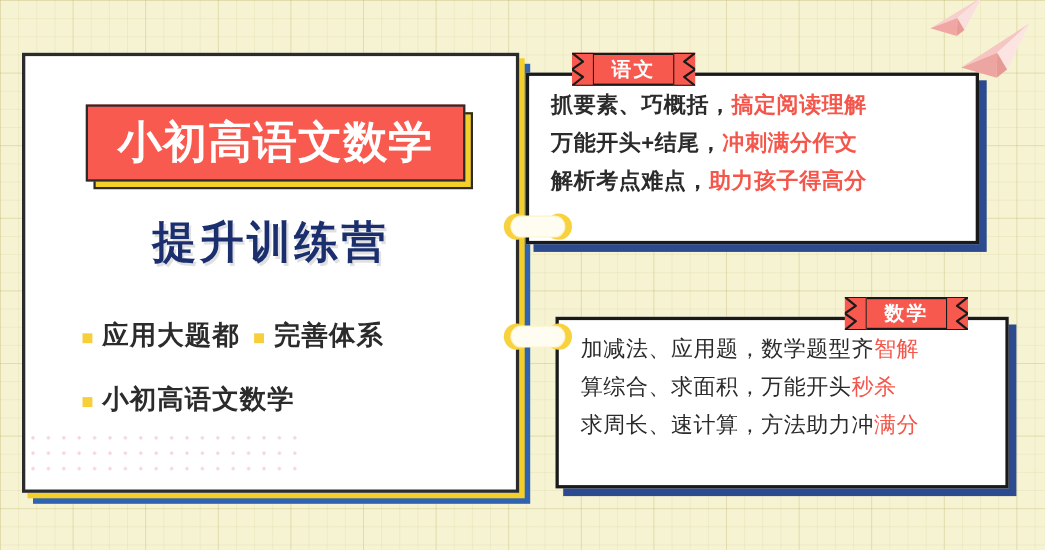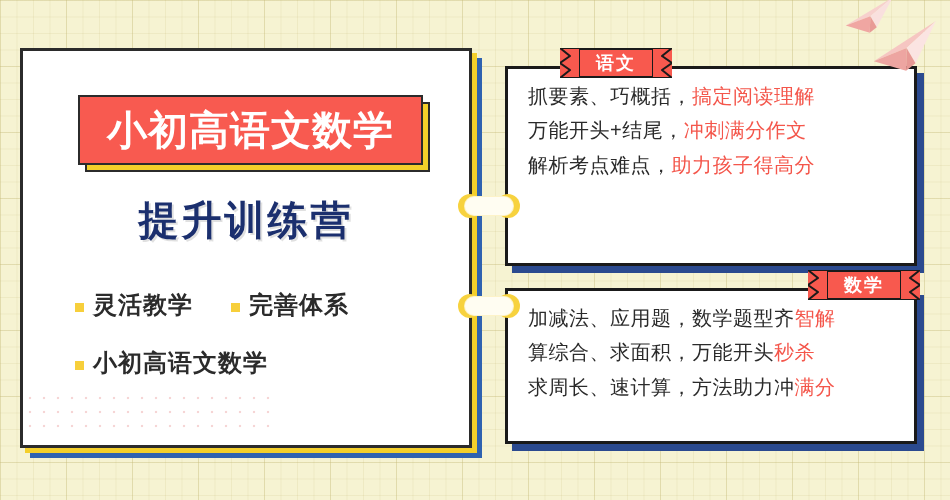--- a/index.html
+++ b/index.html
@@ -108,36 +108,36 @@
   
   .right-card-wrap{ position:absolute; z-index:2; }
   .right-card-shadow{
     position:absolute; left:7px; top:7px; width:100%; height:100%;
     background:#2b4a8f;
   }
   .right-card{
     position:absolute; left:0; top:0; width:100%; height:100%;
     background:#ffffff; border:3px solid #1a1a1a;
   }
-  #card-chinese{ left:505px; top:66px; width:412px; height:200px; }
+  #card-chinese{ left:478px; top:66px; width:412px; height:156px;font-weight:bold; }
   #card-math{    left:505px; top:288px; width:412px; height:156px; }
 
   .card-lines{
     position:absolute; left:20px; right:14px; top:12px;
     display:flex; flex-direction:column; gap:4px;
   }
   .card-line{
     font-size:20px; color:#2b2b2b; letter-spacing:.5px; white-space:nowrap;
     line-height:1.52;
   }
   .hl{ color:#f4564b; }
 
   
   .ribbon{
-    position:absolute; z-index:7; height:30px; display:flex; align-items:flex-end;margin-left:40px;
+    position:absolute; z-index:7; height:30px; display:flex; align-items:flex-end;
   }
   .ribbon-body{
     position:relative; background:#f8594e; height:30px;
     display:flex; align-items:center; justify-content:center;
     padding:0 16px; border-top:2px solid #1a1a1a; border-bottom:2px solid #1a1a1a;
   }
   .ribbon-text{
     color:#ffffff; font-size:18px; font-weight:bold; letter-spacing:2px; white-space:nowrap;
   }
   .ribbon-end{
@@ -184,21 +184,21 @@
       <div id="headline-banner">
         <span id="headline-text">小初高语文数学</span>
       </div>
     </div>
 
     <div id="subtitle">提升训练营</div>
 
     <div id="features">
       <div class="feature">
         <span class="bullet"></span>
-        <span class="feature-label">灵活教学</span>
+        <span class="feature-label">应用大题都</span>
       </div>
       <div class="feature">
         <span class="bullet"></span>
         <span class="feature-label">完善体系</span>
       </div>
       <div class="feature">
         <span class="bullet"></span>
         <span class="feature-label">小初高语文数学</span>
       </div>
     </div>

